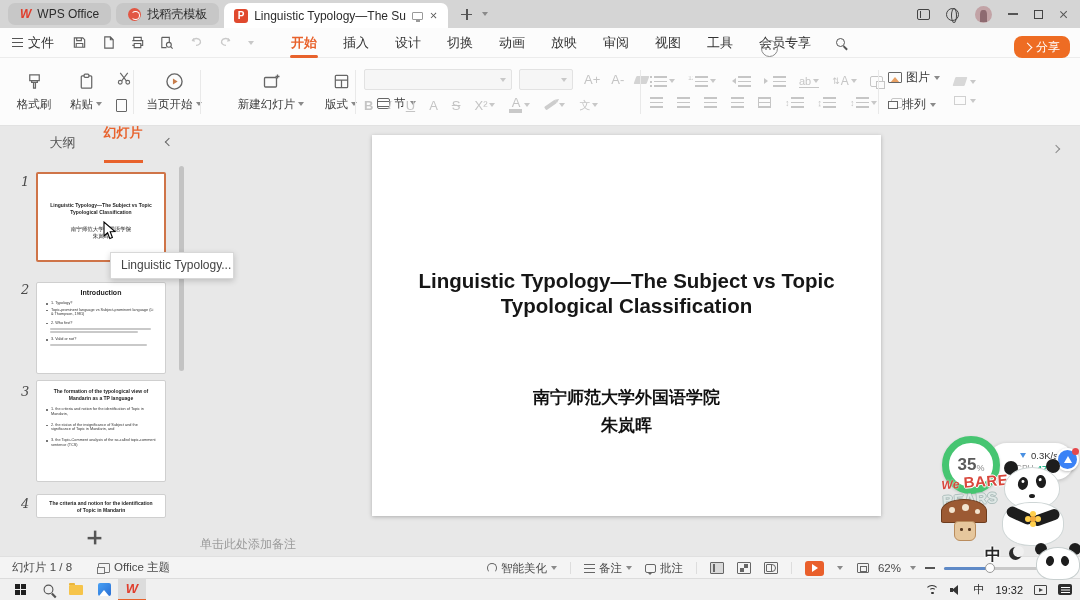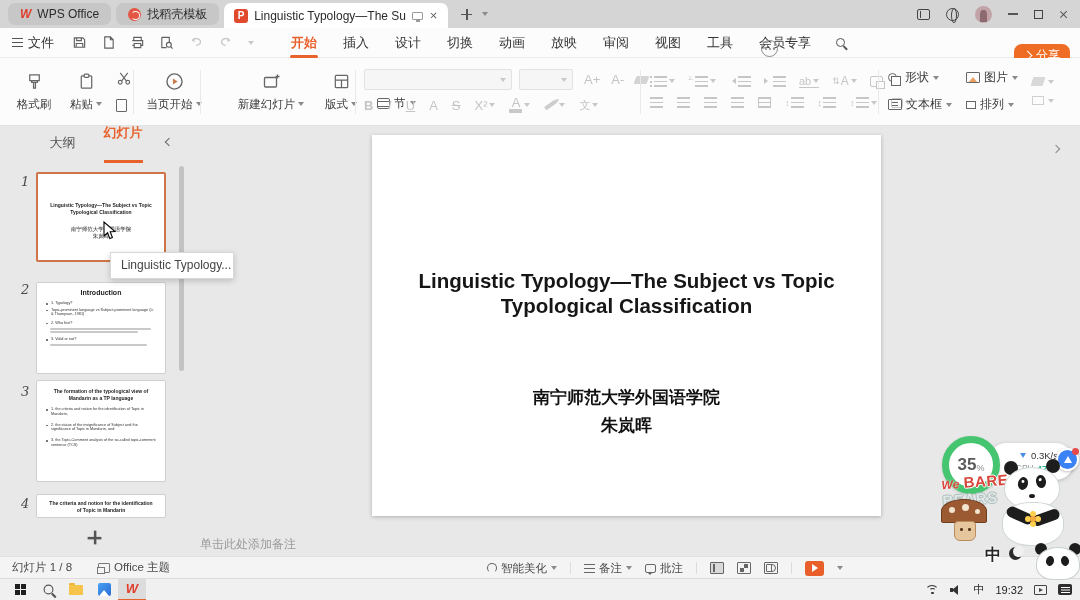--- a/index.html
+++ b/index.html
@@ -46,21 +46,21 @@
   .hamb { width:11px; height:9px; display:inline-block; background:repeating-linear-gradient(to bottom,#555 0 1.4px,transparent 1.4px 3.8px); margin-right:5px; }
   #qat { display:flex; align-items:center; gap:14px; margin-left:18px; }
   #qat svg { display:block; }
   .mtab { height:30px; line-height:30px; padding:0 13px; position:relative; color:#333; }
   .mtab.active { color:#e8622c; font-weight:700; }
   .mtab.active::after { content:''; position:absolute; left:50%; transform:translateX(-50%); bottom:0; width:28px; height:3px; border-radius:2px; background:#e8622c; }
   .mag { width:9px; height:9px; border:1.5px solid #555; border-radius:50%; position:relative; display:inline-block; }
   .mag::after { content:''; position:absolute; right:-3.5px; bottom:-2px; width:5px; height:1.5px; background:#555; transform:rotate(45deg); }
   .ellip { width:17px; height:17px; border:1.2px solid #8a8a8a; border-radius:50%; position:relative; }
   .ellip::after { content:''; position:absolute; left:3px; top:7px; width:2px; height:2px; border-radius:50%; background:#8a8a8a; box-shadow:4px 0 0 #8a8a8a, 8px 0 0 #8a8a8a; }
-  #share-btn { position:absolute; right:10px; top:16px; height:22px; padding:0 10px; background:#ee6c23; border-radius:8px; color:#fff; font-size:12px; display:flex; align-items:center; gap:5px; }
+  #share-btn { position:absolute; right:10px; top:8px; height:22px; padding:0 10px; background:#ee6c23; border-radius:8px; color:#fff; font-size:12px; display:flex; align-items:center; gap:5px; }
   .share-arrow { width:7px; height:7px; border-top:1.6px solid #fff; border-right:1.6px solid #fff; transform:rotate(45deg); display:inline-block; }
 
   
   #ribbon { left:0; top:58px; width:1080px; height:68px; background:#fcfcfc; border-bottom:1px solid #e2e2e2; }
   .rgroup { position:absolute; top:4px; height:58px; display:flex; align-items:center; }
   .vsep { position:absolute; top:12px; width:1px; height:44px; background:#e9e9e9; }
   .bigbtn { width:52px; display:flex; flex-direction:column; align-items:center; gap:4px; font-size:11.5px; color:#3b3b3b; }
   .bigbtn .ric { height:22px; display:flex; align-items:center; }
   .lblrow { display:flex; align-items:center; gap:3px; }
   .smallcol { display:flex; flex-direction:column; gap:9px; align-items:flex-start; }
@@ -482,32 +482,20 @@
           <span class="box-ico" style="width:12px;height:10px;border-color:#c6c6c6;"></span>
           <span class="cdown dis"></span>
         </span>
     </div>
   </div>
   <div class="vsep" style="left:878px;"></div>
 
   <div class="rgroup" style="left:888px; gap:14px;">
     <div class="inscol">
       <span class="insbtn">
-          <span class="shape-ico"></span>
-          <span style="margin-left:4px;">形状</span>
-          <span class="cdown"></span>
-        </span>
-      <span class="insbtn">
-          <span class="tbx-ico"></span>
-          <span>文本框</span>
-          <span class="cdown"></span>
-        </span>
-    </div>
-    <div class="inscol">
-      <span class="insbtn">
           <span class="pic-ico"></span>
           <span>图片</span>
           <span class="cdown"></span>
         </span>
       <span class="insbtn">
           <span class="arr-ico"></span>
           <span>排列</span>
           <span class="cdown"></span>
         </span>
     </div>
@@ -616,20 +604,31 @@
       </span>
     <span class="view-box">
         <span class="grid4"></span>
       </span>
     <span class="view-box">
         <span class="book"></span>
       </span>
     <span class="sb-sep"></span>
     <span class="playbtn"></span>
     <span class="cdown"></span>
+  </div>
+  <div id="sb-right">
+    <span class="fit-ico"></span>
+    <span>62%</span>
+    <span class="cdown"></span>
+    <span class="minbar"></span>
+    <span class="slider">
+        <span class="fillpart"></span>
+        <span class="thumb"></span>
+      </span>
+    <span class="plusbar" style="transform:scale(0.85);"></span>
   </div>
 </div>
 
 
 <div id="taskbar" class="abs">
   <span class="tbi">
       <span class="win">
         <i></i>
         <i></i>
         <i></i>

